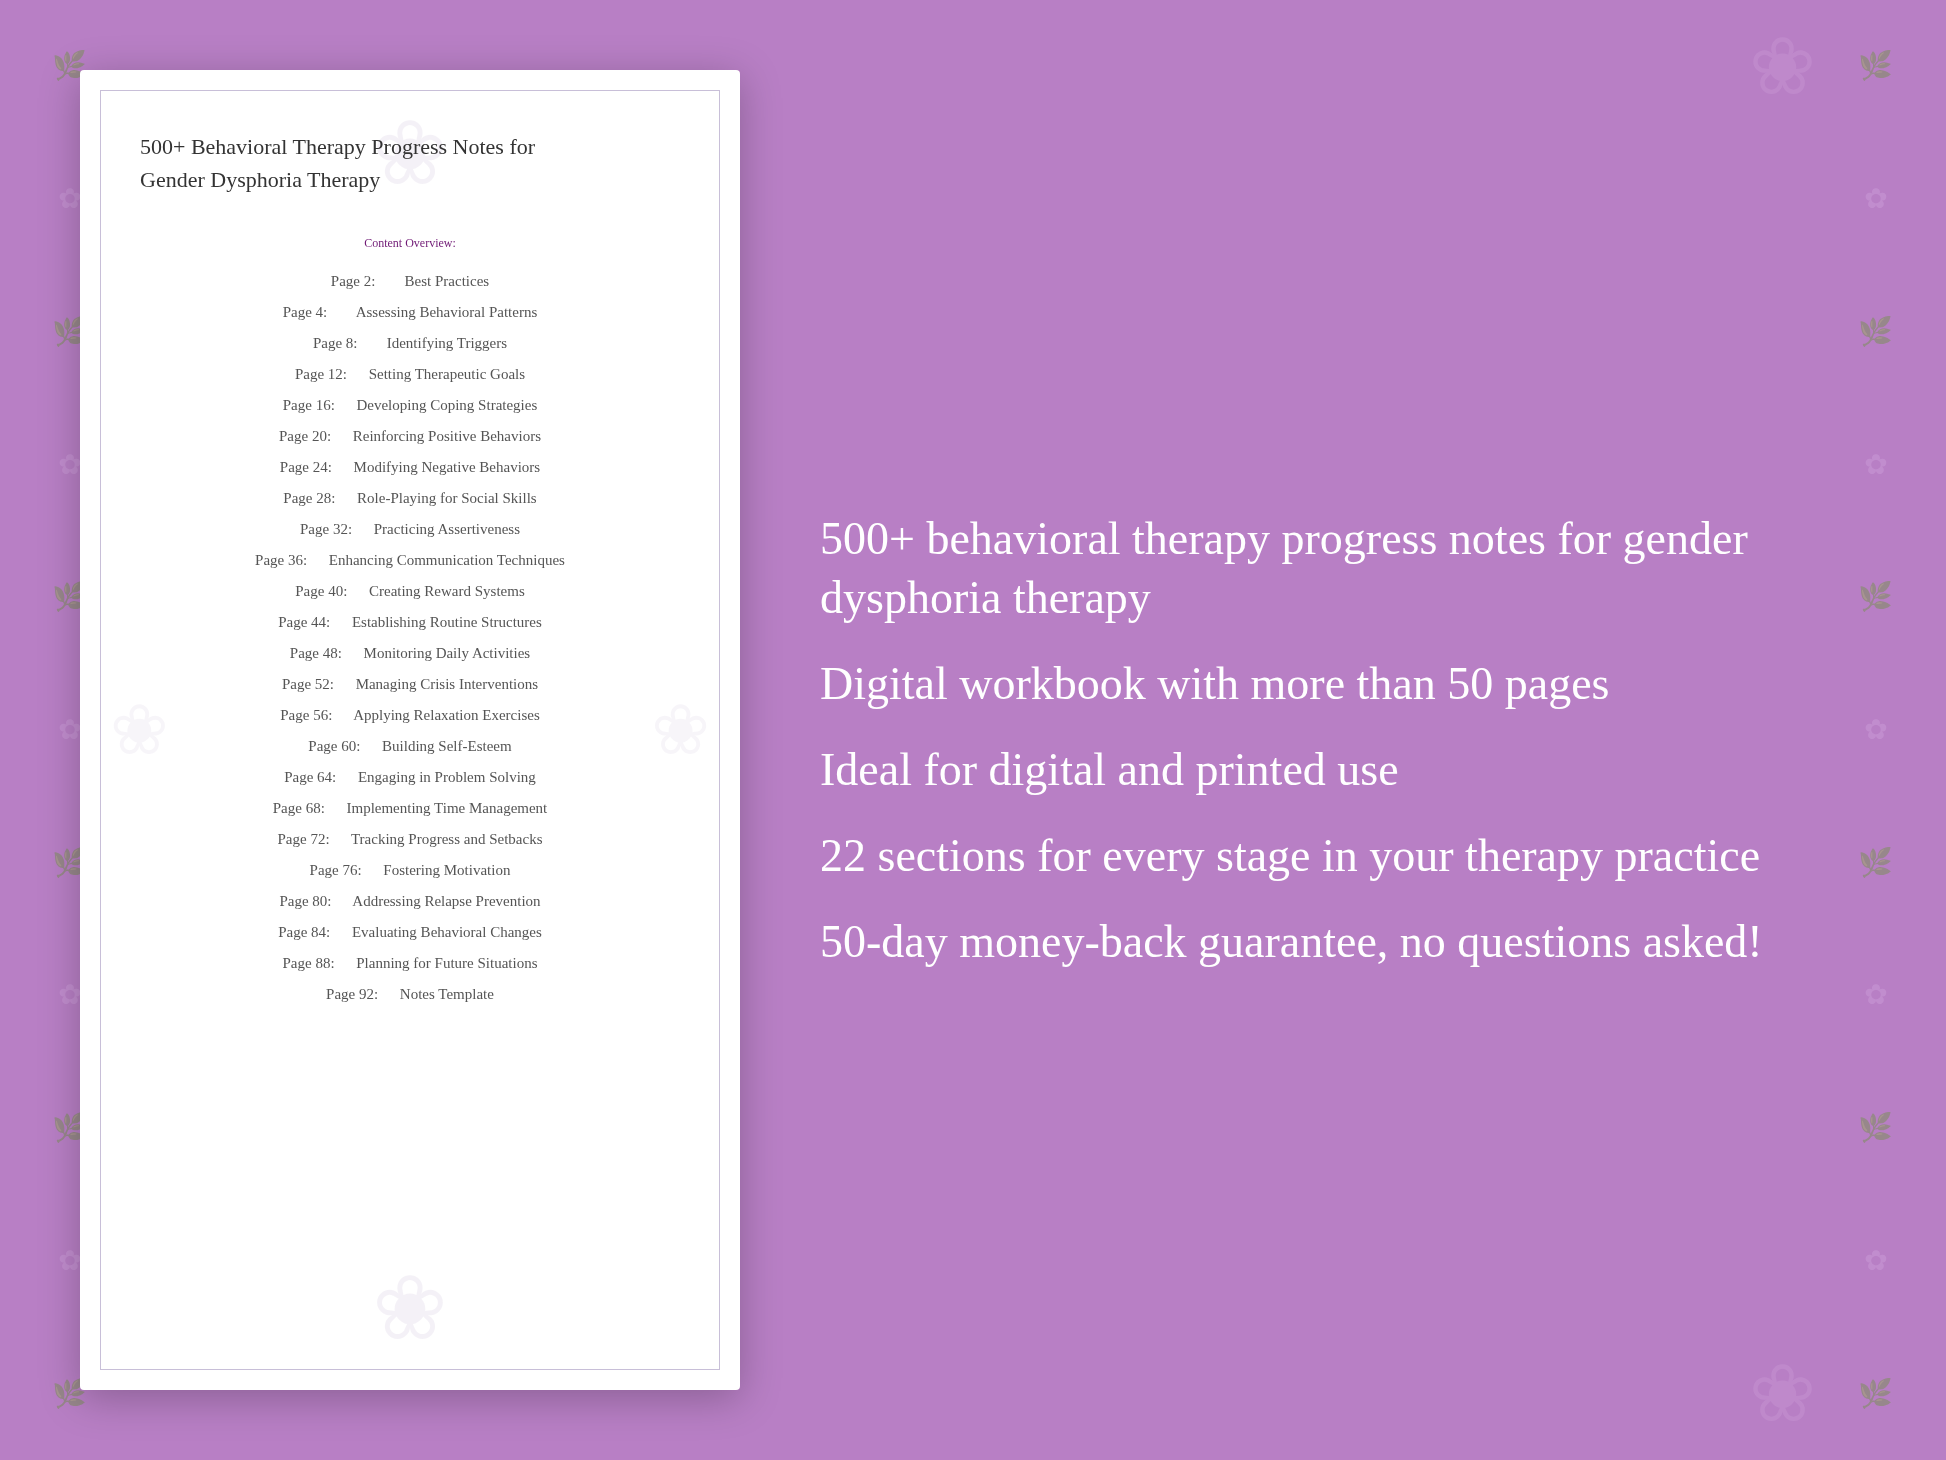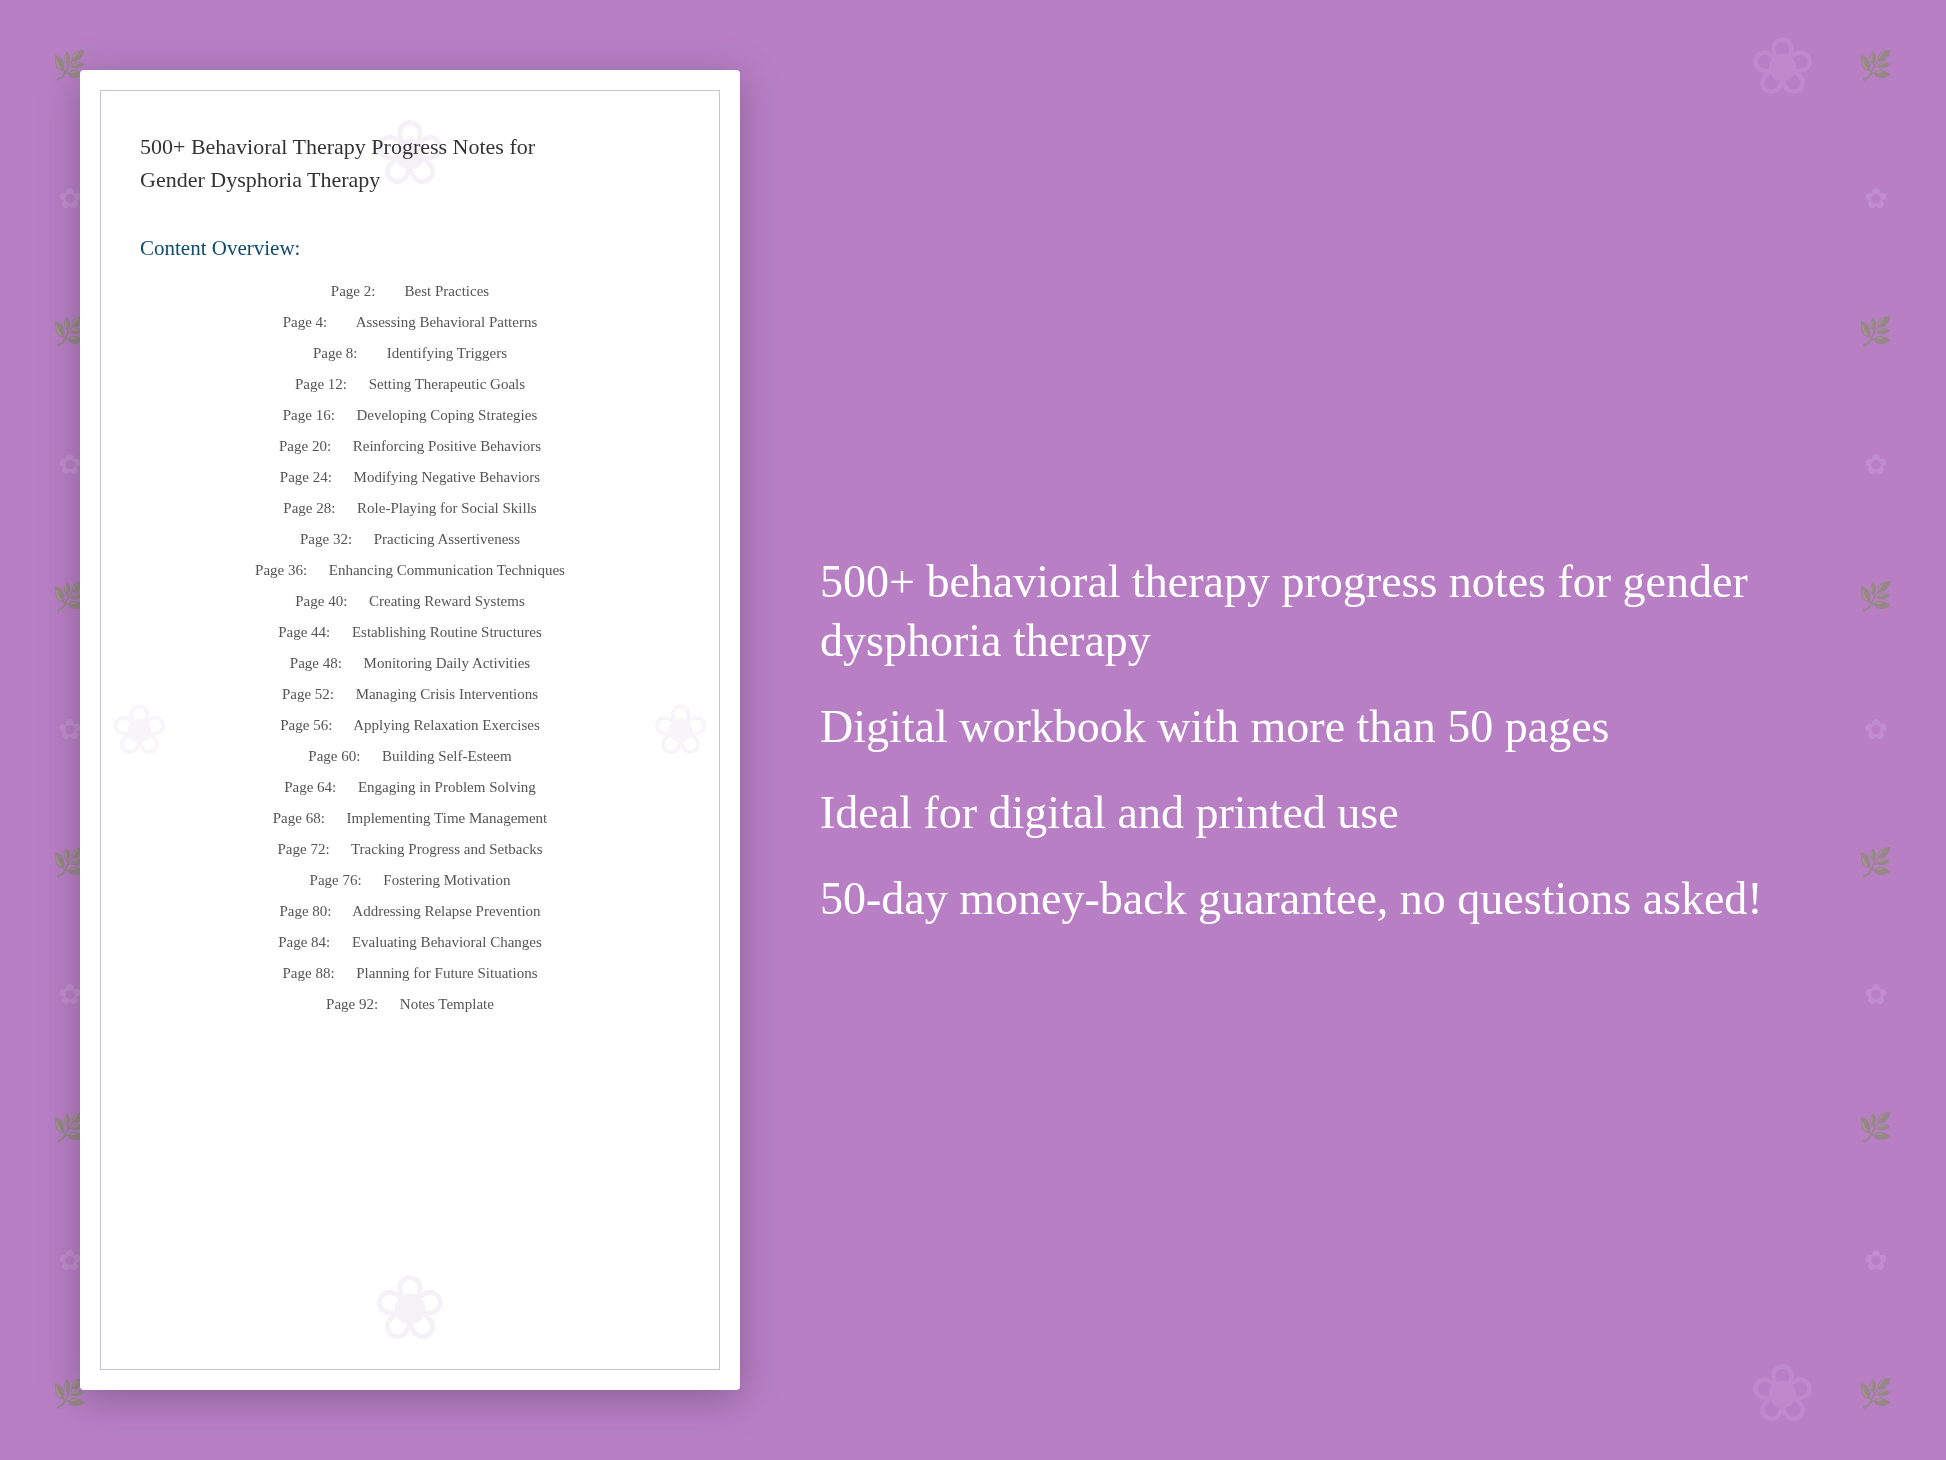--- a/index.html
+++ b/index.html
@@ -151,24 +151,25 @@
     .doc-title {
       text-align: left;
       font-size: 22px;
       color: #333;
       line-height: 1.5;
       margin-bottom: 40px;
       font-weight: normal;
     }
 
     .doc-overview-label {
-      font-size: 21px;
-      color: #0c4a6e;
+      font-size: 12px;
+      color: #701a75;
       margin-bottom: 20px;
       font-weight: normal;
+      text-align: center;
     }
 
     .toc-list {
       list-style: none;
       display: flex;
       flex-direction: column;
       gap: 10px;
       align-items: center;
     }
 
@@ -281,16 +282,17 @@
           <li class="toc-item"><span class="page-num">Page 88:</span> Planning for Future Situations</li>
           <li class="toc-item"><span class="page-num">Page 92:</span> Notes Template</li>
         </ul>
     </div>
   </div>
 
   <div class="features-panel">
   <div class="feature-item">500+ behavioral therapy progress notes for gender dysphoria therapy</div>
       <div class="feature-item">Digital workbook with more than 50 pages</div>
       <div class="feature-item">Ideal for digital and printed use</div>
+      <div class="feature-item">22 sections for every stage in your therapy practice</div>
       <div class="feature-item">50-day money-back guarantee, no questions asked!</div>
     </div>
 
 </div>
 
 </body></html>

